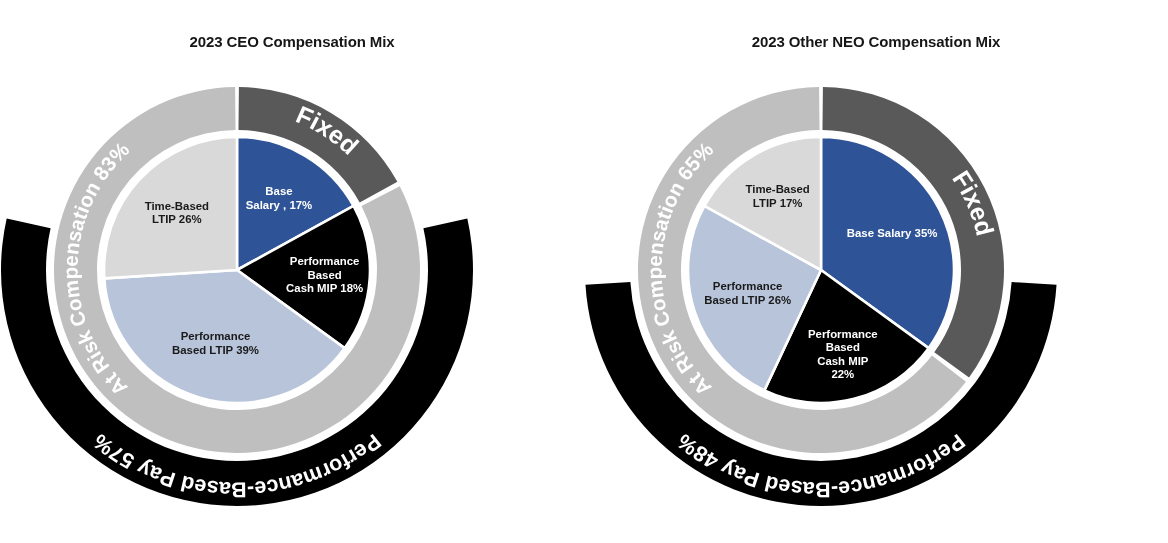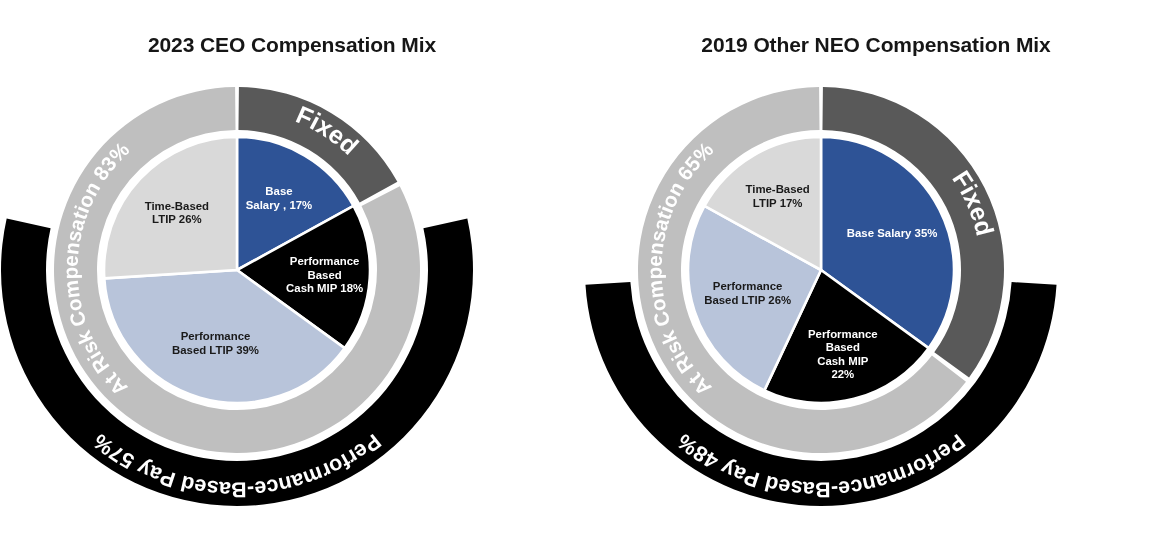--- a/index.html
+++ b/index.html
@@ -9,21 +9,21 @@
     font-family:"Liberation Sans","DejaVu Sans",sans-serif;
     overflow:hidden;position:relative;
   }
   .board{position:relative;width:1168px;height:543px;}
   .chart-panel{position:absolute;top:0;height:543px;width:584px;}
   #panel-ceo{left:0;}
   #panel-neo{left:584px;}
   .chart-title{
     position:absolute;top:33px;left:0;width:584px;
     text-align:center;
-    font-size:21px;font-weight:bold;color:#161616;
+    font-size:15px;font-weight:bold;color:#161616;
     letter-spacing:-0.1px;
     white-space:nowrap;
   }
   svg.donut{position:absolute;top:0;left:0;width:584px;height:543px;display:block;}
   .slice-label{
     font-family:"Liberation Sans","DejaVu Sans",sans-serif;
     font-size:11.4px;font-weight:bold;
     text-anchor:middle;
     dominant-baseline:middle;
   }
@@ -70,21 +70,21 @@
           <text x="215.47862608013384" y="337.27705491311934" class="slice-label dark"><tspan x="215.47862608013384" dy="0">Performance</tspan><tspan x="215.47862608013384" dy="13.6">Based LTIP 39%</tspan></text>
           <text x="176.88924698283043" y="206.7522456451203" class="slice-label dark"><tspan x="176.88924698283043" dy="0">Time-Based</tspan><tspan x="176.88924698283043" dy="13.6">LTIP 26%</tspan></text>
         </g>
         <text class="band-label fixed-lbl"><textPath href="#fx-ceo" startOffset="52%" text-anchor="middle" xlink:href="#fx-ceo">Fixed</textPath></text>
         <text class="band-label risk-lbl"><textPath href="#risk-ceo" startOffset="50%" text-anchor="middle" xlink:href="#risk-ceo">At Risk Compensation 83%</textPath></text>
         <text class="band-label perf-lbl"><textPath href="#pb-ceo" startOffset="50%" text-anchor="middle" xlink:href="#pb-ceo">Performance-Based Pay 57%</textPath></text>
       </svg>
   </div>
 
   <div class="chart-panel" id="panel-neo">
-    <div class="chart-title">2019 Other NEO Compensation Mix</div>
+    <div class="chart-title">2023 Other NEO Compensation Mix</div>
     <svg class="donut" id="svg-neo" viewBox="0 0 584 543">
         <defs>
           <path id="fx-neo" d="M 242.56646972404891 110.59716309045422 A 159.5 159.5 0 0 1 366.03821060280416 363.7517477406495" fill="none"></path>
           <path id="risk-neo" d="M 193.03584174718864 423.32124050216186 A 159.5 159.5 0 0 1 195.71836230614795 115.93483070689359" fill="none"></path>
           <path id="pb-neo" d="M 447.63330230345264 298.1044829296385 A 212.5 212.5 0 0 1 26.36669769654739 298.1044829296386" fill="none"></path>
         </defs>
         <g>
           <path d="M 472.5343079090721 284.81856260891794 A 236 236 0 0 1 1.4656920909279165 284.8185626089181 L 46.37689487020012 281.992989230099 A 191 191 0 0 0 427.6231051297999 281.99298923009883 Z" fill="#000000"></path>
         </g>
         <g>

